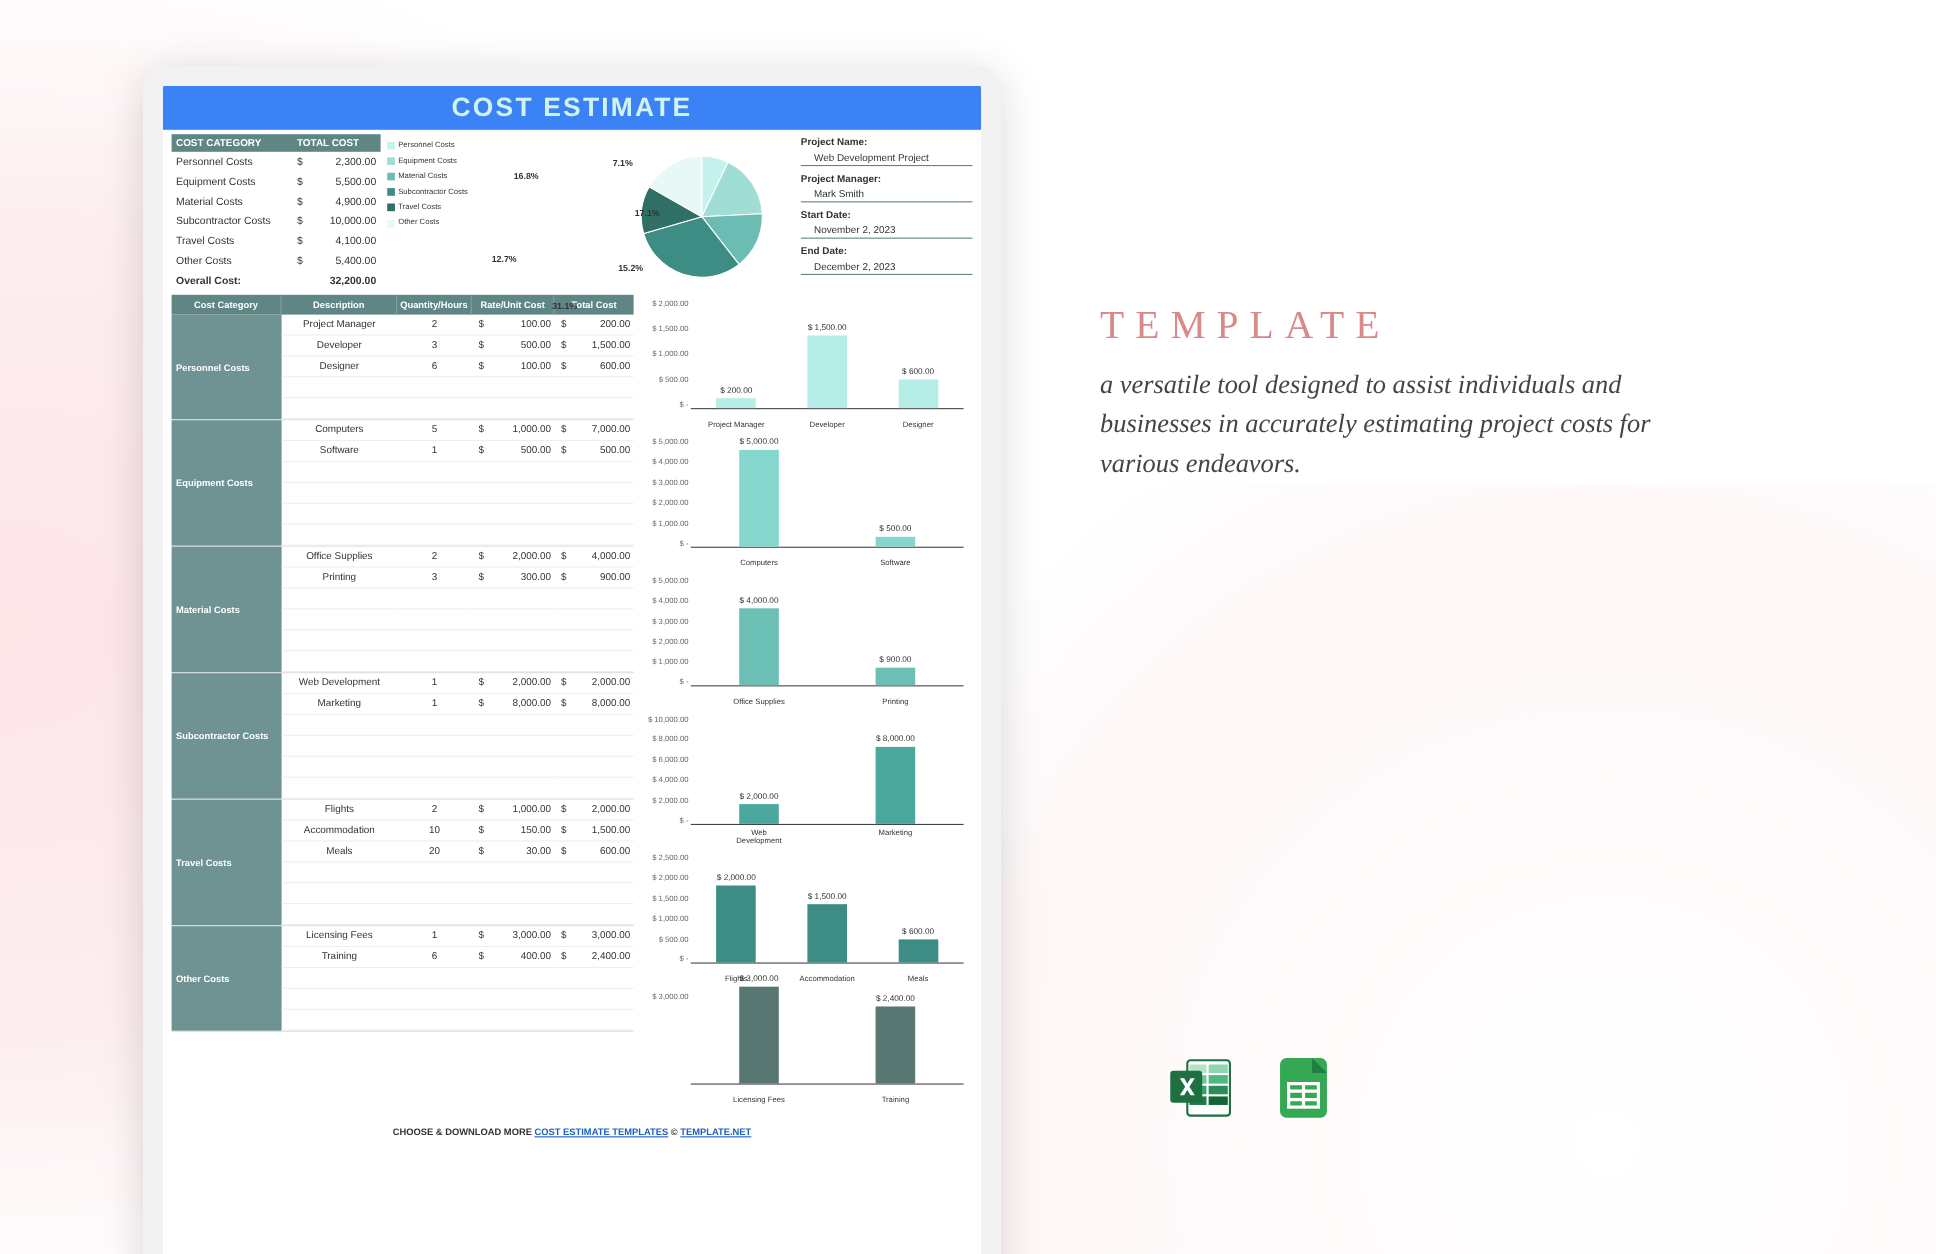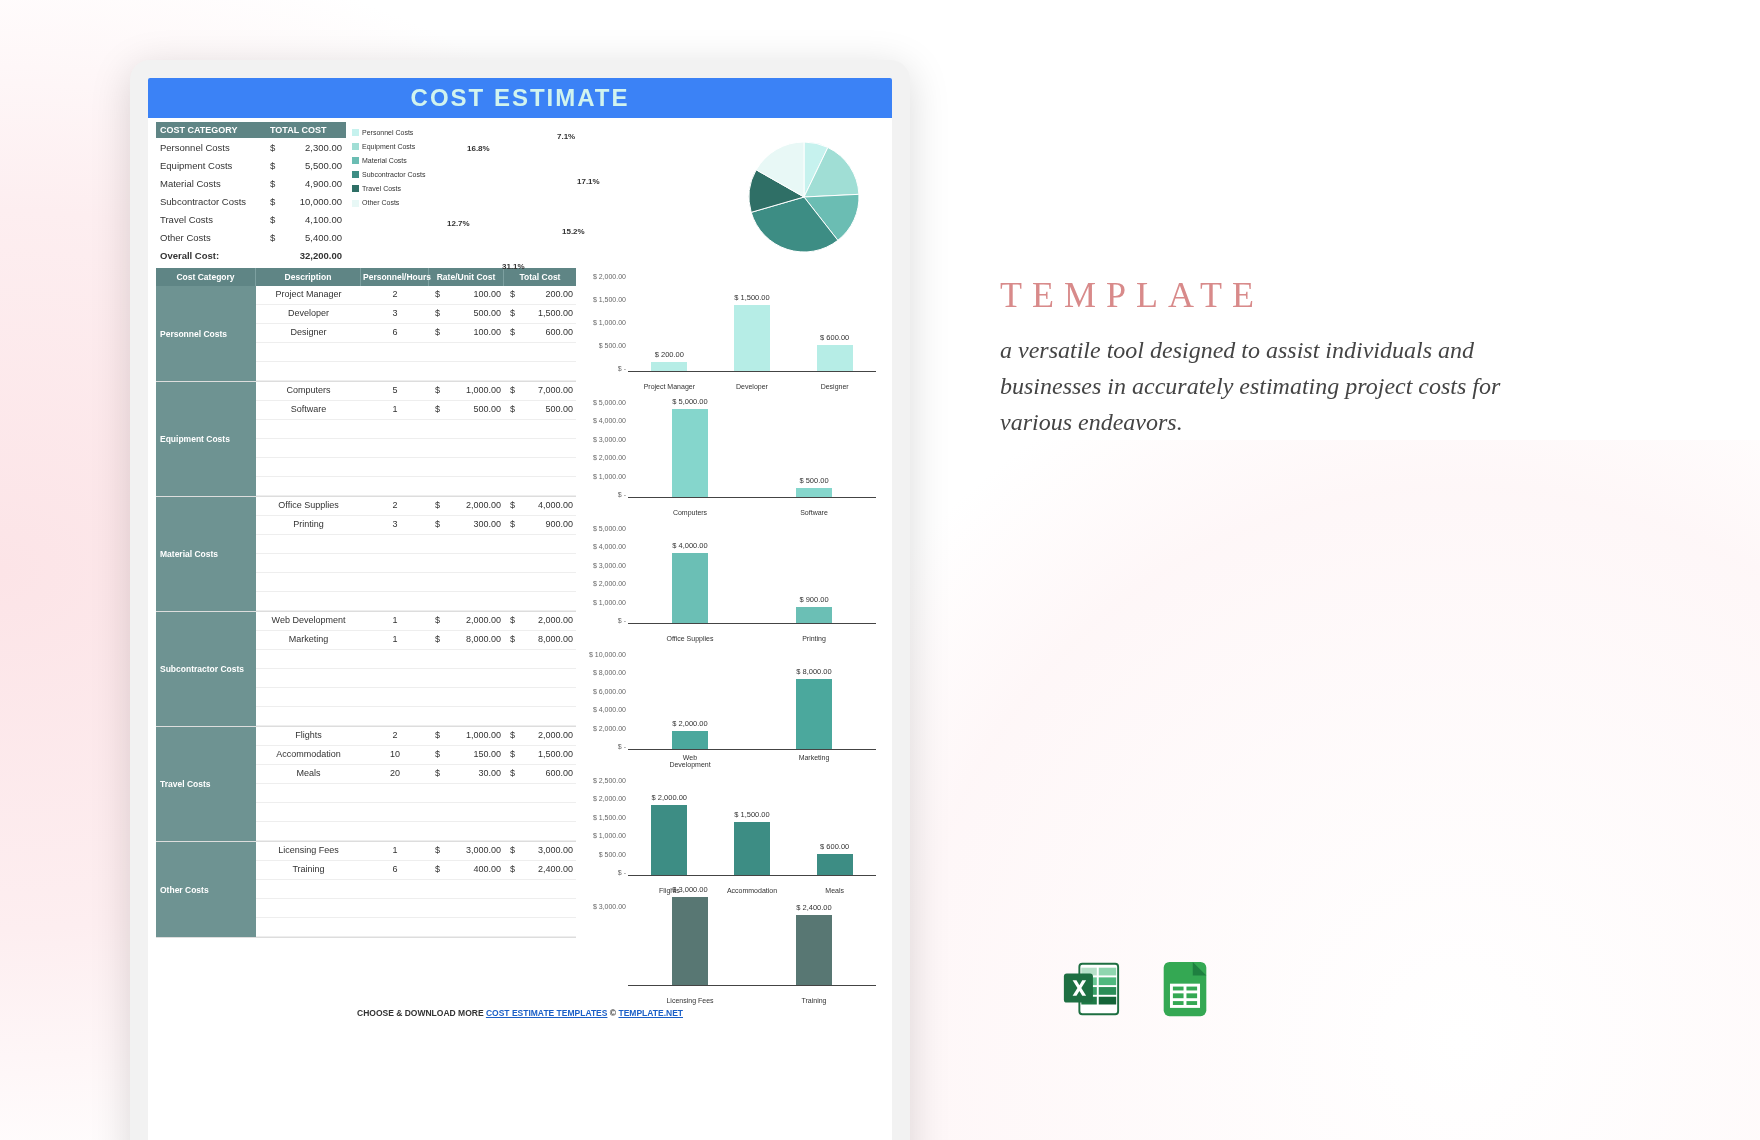--- a/index.html
+++ b/index.html
@@ -53,21 +53,21 @@
   .summary-row { display: flex; padding: 3.5px 4px; font-size: 9.5px; }
   .summary-row .c1 { width: 110px; }
   .summary-row .c2 { width: 10px; }
   .summary-row .c3 { flex: 1; text-align: right; }
   .summary-row.total { font-weight: 700; }
   .pie-area { flex: 1; position: relative; }
   .pie-legend { position: absolute; left: 0; top: 6px; font-size: 7px; line-height: 1.3; }
   .pie-legend div { display: flex; align-items: center; gap: 3px; margin-bottom: 5px; }
   .pie-legend .sq { width: 7px; height: 7px; }
   .pie-svg { position: absolute; right: 10px; top: 0; }
-  .pie-label { position: absolute; font-size: 8px; font-weight: 600; }
+  .pie-label { position: absolute; font-size: 8px; font-weight: 600; margin-top: 12px; }
   .meta-col { width: 160px; padding-left: 4px; }
   .meta-label { font-size: 9px; font-weight: 700; margin-top: 2px; }
   .meta-value { border-bottom: 1.5px solid #5f8585; padding: 4px 0 2px 12px; font-size: 9px; margin-bottom: 6px; }
   .main-grid { display: flex; padding: 0 8px; gap: 6px; margin-top: 4px; }
   .detail-table { width: 420px; }
   .dt-header { display: flex; background: #5f8585; color: #fff; font-size: 8.5px; font-weight: 600; text-align: center; }
   .dt-header > div { padding: 4px 2px; border-right: 1px solid #7da0a0; }
   .dt-header > div:last-child { border-right: none; }
   .col-cat { width: 100px; }
   .col-desc { width: 105px; }
@@ -86,21 +86,21 @@
   .dt-row .sym { padding-left: 3px; }
   .charts-col { flex: 1; display: flex; flex-direction: column; gap: 4px; }
   .mini-chart { height: 122px; position: relative; font-size: 7px; }
   .mini-chart .y-ticks { position: absolute; left: 0; top: 5px; bottom: 18px; width: 44px; display: flex; flex-direction: column; justify-content: space-between; align-items: flex-end; color: #666; }
   .mini-chart .bars { position: absolute; left: 46px; right: 8px; top: 5px; bottom: 18px; display: flex; align-items: flex-end; justify-content: space-around; border-bottom: 1px solid #444; }
   .mini-chart .bar-wrap { display: flex; flex-direction: column; align-items: center; width: 55px; position: relative; }
   .mini-chart .bar-lbl { position: absolute; top: -12px; font-size: 7.5px; white-space: nowrap; }
   .mini-chart .bar { width: 36px; }
   .mini-chart .x-labels { position: absolute; left: 46px; right: 8px; bottom: 0; display: flex; justify-content: space-around; font-size: 7px; }
   .mini-chart .x-labels > div { width: 55px; text-align: center; }
-  .footer { text-align: center; font-size: 8.5px; font-weight: 700; margin-top: 4px; }
+  .footer { text-align: center; font-size: 8.5px; font-weight: 700; margin-top: 20px; }
   .footer .link { color: #1a5fc7; text-decoration: underline; }
 
   .promo {
     position: absolute;
     left: 1000px;
     top: 260px;
     width: 560px;
     z-index: 2;
   }
   .promo-title { font-family: Georgia, serif; font-size: 84px; font-weight: 400; letter-spacing: 4px; color: #7a9a9a; line-height: 1.05; }
@@ -199,28 +199,38 @@
         <div id="pie-labels">
             <div class="pie-label" style="left: 205px; top: 10px;">7.1%</div>
             <div class="pie-label" style="left: 225px; top: 55px;">17.1%</div>
             <div class="pie-label" style="left: 210px; top: 105px;">15.2%</div>
             <div class="pie-label" style="left: 150px; top: 140px;">31.1%</div>
             <div class="pie-label" style="left: 95px; top: 97px;">12.7%</div>
             <div class="pie-label" style="left: 115px; top: 22px;">16.8%</div>
           </div>
       </div>
 
+      <div class="meta-col">
+        <div class="meta-label">Project Name:</div>
+        <div class="meta-value">Web Development Project</div>
+        <div class="meta-label">Project Manager:</div>
+        <div class="meta-value">Mark Smith</div>
+        <div class="meta-label">Start Date:</div>
+        <div class="meta-value">November 2, 2023</div>
+        <div class="meta-label">End Date:</div>
+        <div class="meta-value">December 2, 2023</div>
+      </div>
     </div>
 
     <div class="main-grid">
       <div class="detail-table">
         <div class="dt-header">
           <div class="col-cat">Cost Category</div>
           <div class="col-desc">Description</div>
-          <div class="col-qty">Personnel/Hours</div>
+          <div class="col-qty">Quantity/Hours</div>
           <div class="col-rate">Rate/Unit Cost</div>
           <div class="col-total">Total Cost</div>
         </div>
         <div id="detail-body">
             <div class="cat-block">
               <div class="cat-label">Personnel Costs</div>
               <div class="cat-rows">
                 <div class="dt-row">
                   <div class="col-desc">Project Manager</div>
                   <div class="col-qty">2</div>

